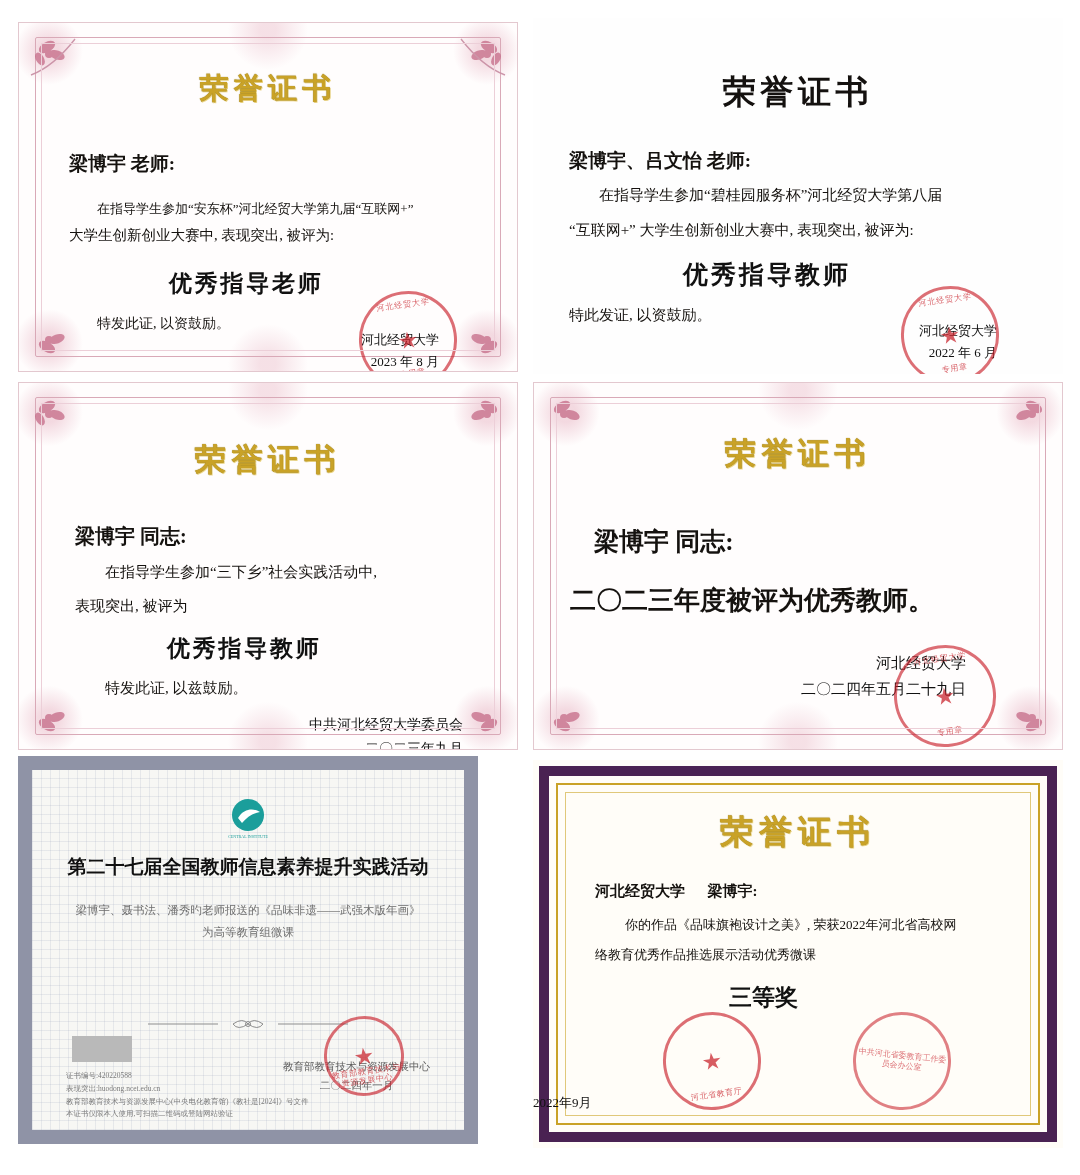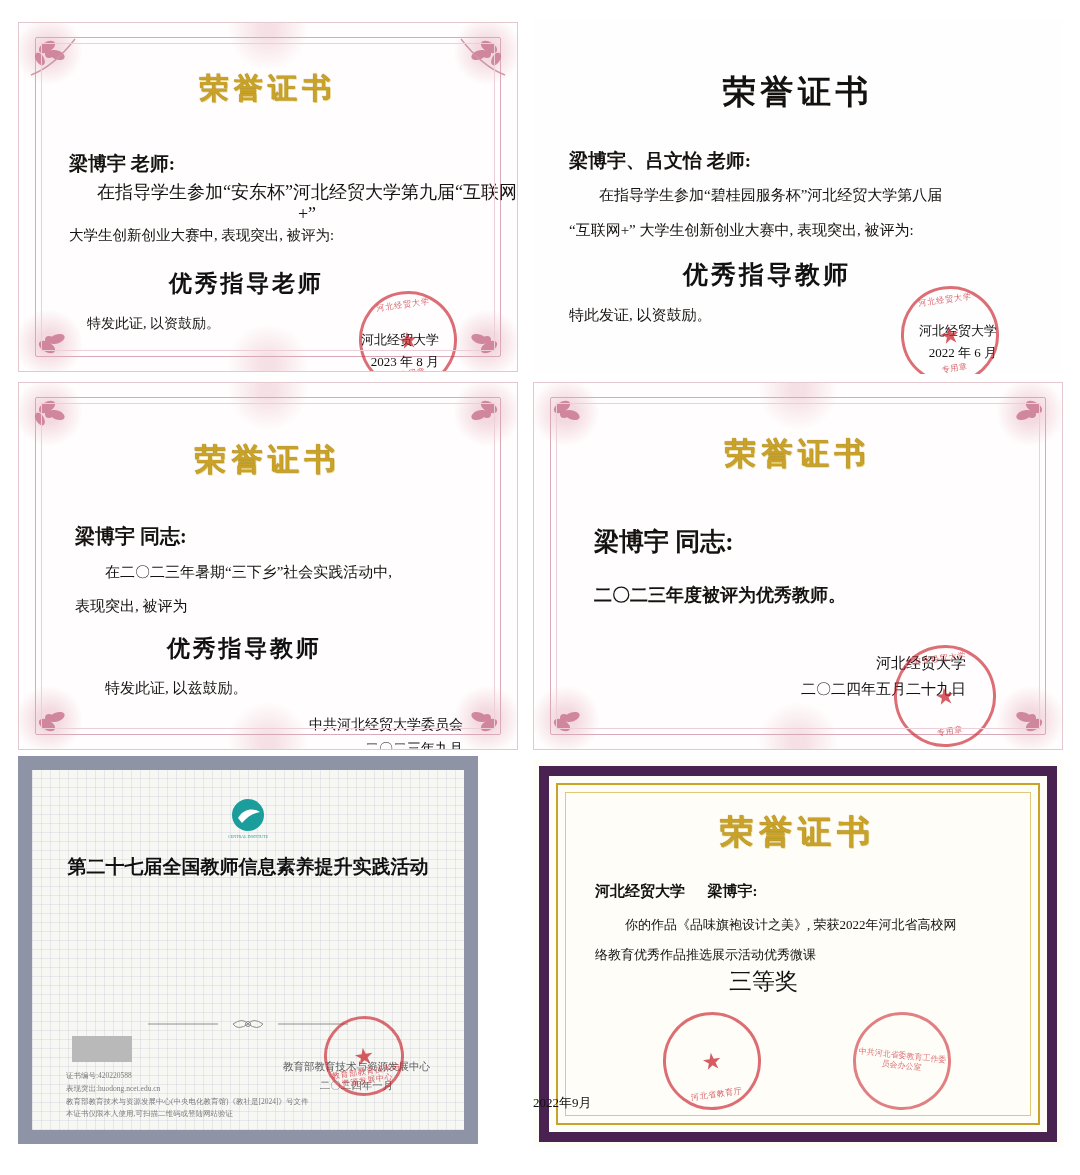--- a/index.html
+++ b/index.html
@@ -55,24 +55,24 @@
     font-size:9px;line-height:1.1;text-align:center;
   }
   .seal .star{position:absolute;font-size:20px;color:rgba(200,30,40,.85);}
   .seal .arc-top{position:absolute;top:7px;left:0;right:0;font-size:8px;letter-spacing:.12em;}
   .seal .arc-bot{position:absolute;bottom:7px;left:0;right:0;font-size:8px;letter-spacing:.08em;}
 
   
   #cert1{left:18px;top:22px;width:500px;height:350px;}
   #cert1 .title-gold{font-size:29px;margin-top:46px;}
   #cert1 .c1-name{position:absolute;left:50px;top:128px;font-size:19px;font-weight:700;}
-  #cert1 .c1-p1{position:absolute;left:78px;top:157px;font-size:18px;}
+  #cert1 .c1-p1{position:absolute;left:78px;top:177px;font-size:13px;}
   #cert1 .c1-p2{position:absolute;left:50px;top:203px;font-size:14.5px;}
   #cert1 .c1-honor{position:absolute;left:150px;top:245px;font-size:23px;}
-  #cert1 .c1-p3{position:absolute;left:68px;top:292px;font-size:14px;}
+  #cert1 .c1-p3{position:absolute;left:78px;top:292px;font-size:14px;}
   #cert1 .c1-sign{position:absolute;right:78px;top:306px;font-size:13px;}
   #cert1 .seal{right:60px;top:268px;width:92px;height:92px;}
 
   
   #cert2{left:533px;top:18px;width:530px;height:356px;background:#fefefe;}
   #cert2 .title-black{font-size:33px;margin-top:52px;}
   #cert2 .c2-name{position:absolute;left:36px;top:130px;font-size:19px;font-weight:700;}
   #cert2 .c2-p1{position:absolute;left:66px;top:168px;font-size:15px;}
   #cert2 .c2-p2{position:absolute;left:36px;top:203px;font-size:15px;}
   #cert2 .c2-honor{position:absolute;left:150px;top:240px;font-size:25px;}
@@ -87,21 +87,21 @@
   #cert3 .c3-p1{position:absolute;left:86px;top:180px;font-size:15px;}
   #cert3 .c3-p2{position:absolute;left:56px;top:214px;font-size:15px;}
   #cert3 .c3-honor{position:absolute;left:148px;top:250px;font-size:23px;}
   #cert3 .c3-p3{position:absolute;left:86px;top:296px;font-size:15px;}
   #cert3 .c3-sign{position:absolute;right:54px;top:330px;font-size:14px;}
 
   
   #cert4{left:533px;top:382px;width:530px;height:368px;}
   #cert4 .title-gold{font-size:31px;margin-top:50px;}
   #cert4 .c4-name{position:absolute;left:60px;top:142px;font-size:25px;font-weight:700;}
-  #cert4 .c4-line{position:absolute;left:60px;top:200px;font-size:18px;font-weight:700;}
+  #cert4 .c4-line{position:absolute;left:36px;top:200px;font-size:26px;font-weight:700;}
   #cert4 .c4-sign{position:absolute;right:96px;top:268px;font-size:15px;}
   #cert4 .seal{right:66px;top:262px;width:96px;height:96px;}
 
   
   #cert5{left:18px;top:756px;width:460px;height:388px;background:#e5e5e5;
          border:14px solid #8f93a6;}
   #cert5 .inner5{position:absolute;inset:0;
     background:
       repeating-linear-gradient(0deg, rgba(150,160,185,.18) 0 1px, rgba(255,255,255,0) 1px 9px),
       repeating-linear-gradient(90deg, rgba(150,160,185,.18) 0 1px, rgba(255,255,255,0) 1px 9px),
@@ -118,21 +118,21 @@
 
   
   #cert6{left:533px;top:760px;width:530px;height:388px;background:#fffdf8;}
   #cert6 .frame6{position:absolute;inset:6px;border:10px solid #4a2252;}
   #cert6 .frame6:before{content:"";position:absolute;inset:7px;border:2px solid #c9a227;}
   #cert6 .frame6:after{content:"";position:absolute;inset:16px;border:1px solid #e0c87a;}
   #cert6 .title-gold{font-size:33px;margin-top:50px;}
   #cert6 .c6-name{position:absolute;left:62px;top:122px;font-size:15px;font-weight:700;font-family:Liberation Serif, serif;}
   #cert6 .c6-p1{position:absolute;left:92px;top:156px;font-size:13px;}
   #cert6 .c6-p2{position:absolute;left:62px;top:186px;font-size:13px;}
-  #cert6 .c6-award{position:absolute;left:196px;top:206px;font-size:23px;font-weight:400;}
+  #cert6 .c6-award{position:absolute;left:196px;top:222px;font-size:23px;font-weight:700;}
   #cert6 .c6-date{position:absolute;left:0;right:0;bottom:36px;text-align:left;font-size:13px;}
   #cert6 .seal{left:130px;top:252px;width:92px;height:92px;}
   #cert6 .seal2{position:absolute;right:112px;top:252px;width:92px;height:92px;border-radius:50%;
       border:3px solid rgba(200,30,40,.7);color:rgba(200,30,40,.8);
       display:flex;align-items:center;justify-content:center;font-size:8px;text-align:center;
       transform:rotate(6deg);opacity:.8;line-height:1.2;}
 </style>
 </head>
 <body>
 
@@ -233,21 +233,21 @@
     <svg class="flower" style="right:8px;bottom:6px;transform:scale(-1,-1)" viewBox="0 0 74 66">
       <g fill="#c0607f" opacity=".75">
         <ellipse cx="20" cy="18" rx="9" ry="5" transform="rotate(-30 20 18)"></ellipse>
         <ellipse cx="30" cy="26" rx="8" ry="4.5" transform="rotate(20 30 26)"></ellipse>
         <circle cx="22" cy="25" r="4"></circle>
       </g>
     </svg>
 
     <div class="title-gold">荣誉证书</div>
     <div class="c3-name body-line">梁博宇 同志:</div>
-    <div class="c3-p1 body-line">在二〇二三年暑期“三下乡”社会实践活动中,</div>
+    <div class="c3-p1 body-line">在指导学生参加“三下乡”社会实践活动中,</div>
     <div class="c3-p2 body-line">表现突出, 被评为</div>
     <div class="c3-honor honor-big">优秀指导教师</div>
     <div class="c3-p3 body-line">特发此证, 以兹鼓励。</div>
     <div class="c3-sign sign">
       <div>中共河北经贸大学委员会</div>
       <div>二〇二三年九月</div>
     </div>
   </div>
 
   <div class="cert ornate" id="cert4">
@@ -295,20 +295,21 @@
   </div>
 
   <div class="cert" id="cert5">
     <div class="inner5"></div>
     <svg class="logo5" viewBox="0 0 56 42">
       <circle cx="28" cy="17" r="16" fill="#1b9e9b"></circle>
       <path d="M18 20 C24 10 34 10 40 14 C33 15 27 19 22 25 Z" fill="#ffffff"></path>
       <text x="28" y="40" font-size="4" text-anchor="middle" fill="#1b9e9b">CENTRAL INSTITUTE</text>
     </svg>
     <div class="c5-title">第二十七届全国教师信息素养提升实践活动</div>
+    <div class="c5-desc">梁博宇、聂书法、潘秀旳老师报送的《品味非遗——武强木版年画》为高等教育组微课</div>
     <svg class="c5-divider" viewBox="0 0 220 18">
       <path d="M10 9 H80 M140 9 H210" stroke="#8d8d8d" stroke-width="1" fill="none"></path>
       <path d="M95 9 q10 -7 15 0 q-10 7 -15 0 z M125 9 q-10 -7 -15 0 q10 7 15 0 z" fill="none" stroke="#8d8d8d" stroke-width="1"></path>
       <circle cx="110" cy="9" r="2.5" fill="none" stroke="#8d8d8d"></circle>
     </svg>
     <div class="c5-block"></div>
     <div class="c5-meta">
       <div>证书编号:420220588</div>
       <div>表现突出:huodong.ncet.edu.cn</div>
       <div>教育部教育技术与资源发展中心(中央电化教育馆)《教社是[2024]》号文件</div>

